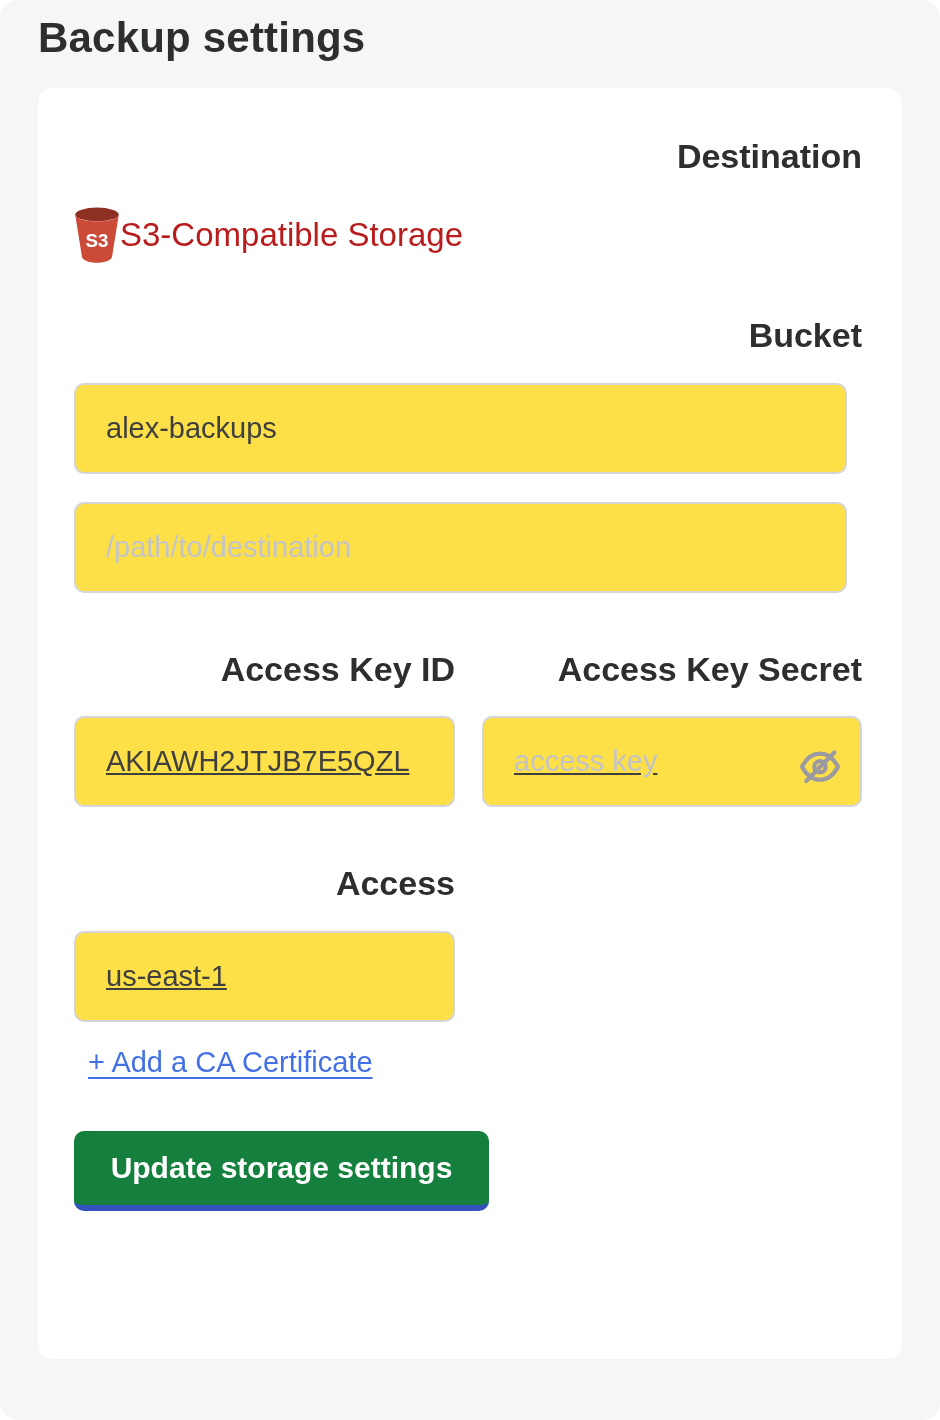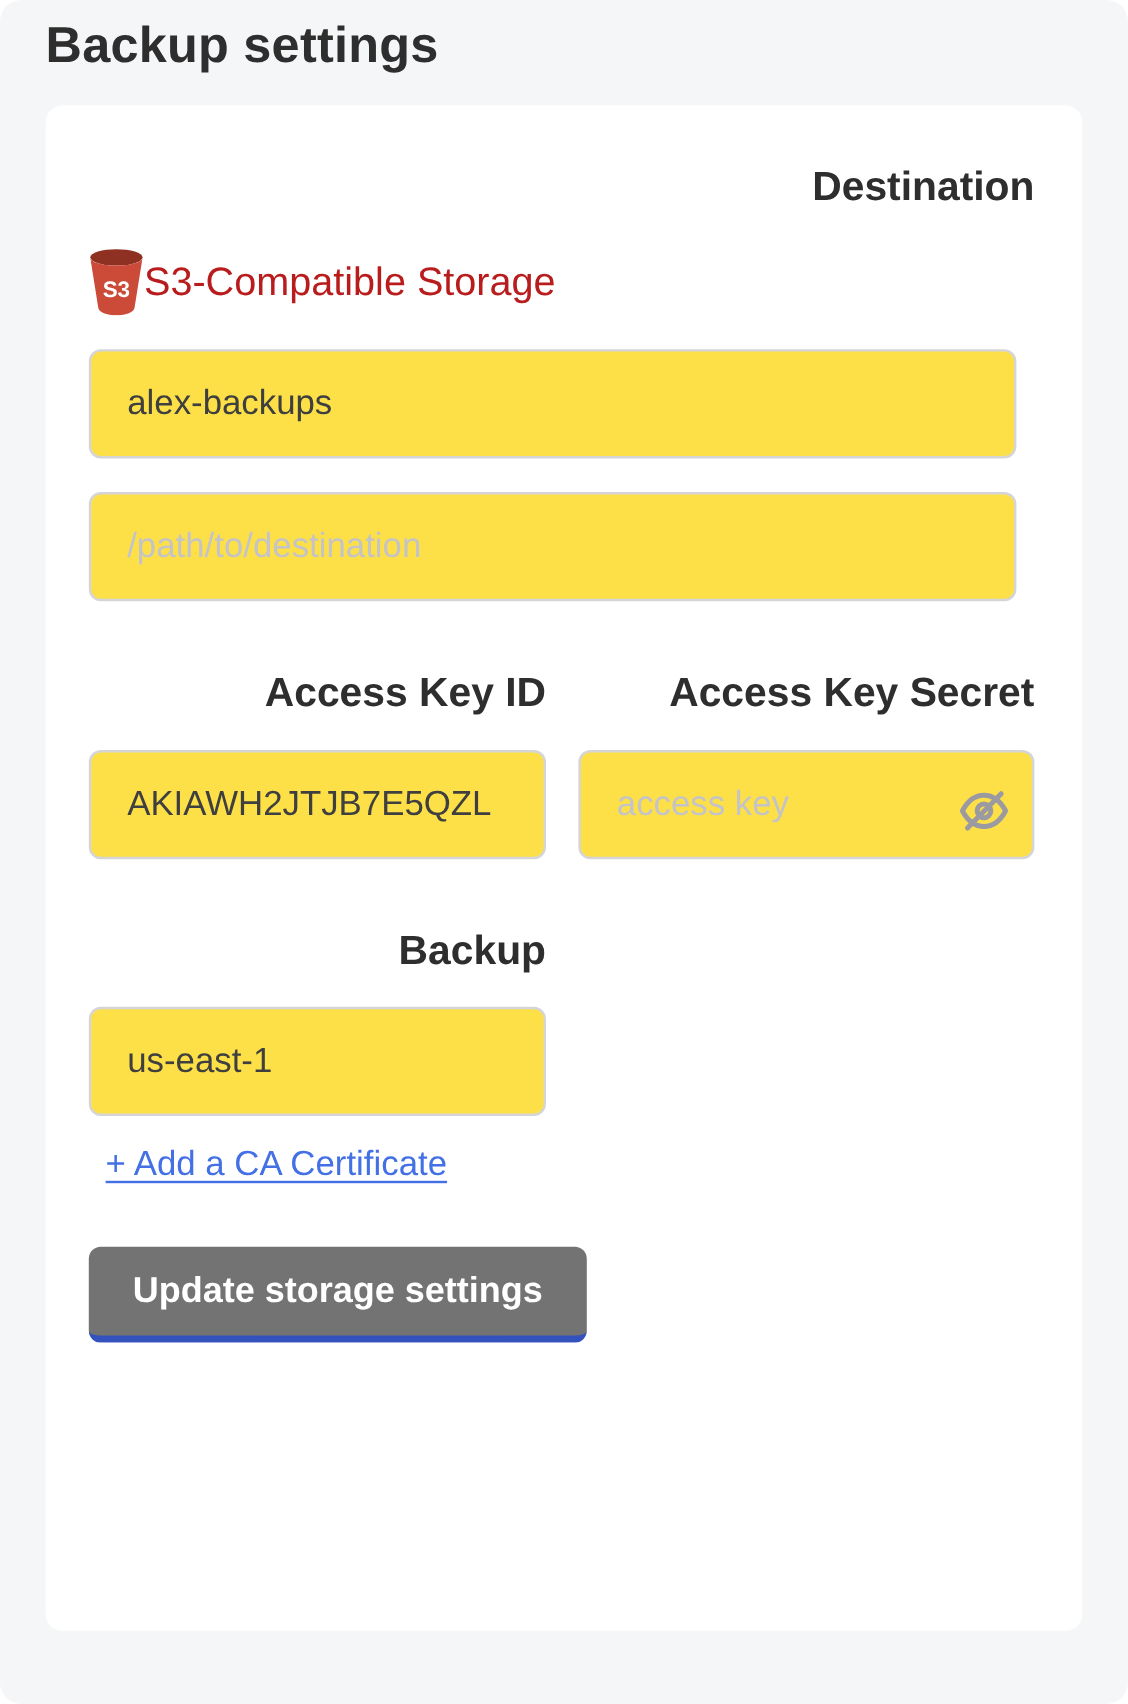--- a/index.html
+++ b/index.html
@@ -64,21 +64,21 @@
     outline: none;
   }
   .text-input::placeholder { color: #c3c3c8; opacity: 1; }
 
   .two-col {
     margin-top: 58px;
     display: grid;
     grid-template-columns: 381px 380px;
     column-gap: 27px;
   }
-  .two-col .text-input { width: 100%; margin-top: 28px; }
+  .two-col .text-input { width: 100%; margin-top: 28px; text-decoration: underline; }
 
   .input-wrap { position: relative; }
   .input-wrap .text-input { padding-right: 80px; }
   .eye-btn {
     position: absolute;
     right: 18px; top: 50%;
     transform: translateY(-36%);
     width: 48px; height: 48px;
     border: none; background: transparent;
     padding: 0; cursor: pointer;
@@ -91,21 +91,21 @@
     color: #4370e4;
     text-decoration: underline;
     text-underline-offset: 5px;
   }
 
   .submit-btn {
     display: block;
     margin-top: 52px;
     width: 415px;
     height: 80px;
-    background: #737373;
+    background: #15803d;
     border: none;
     border-bottom: 6px solid #3452bd;
     border-radius: 10px;
     color: #ffffff;
     font-family: "Liberation Sans", "DejaVu Sans", sans-serif;
     font-size: 30px;
     font-weight: bold;
     cursor: pointer;
   }
 </style>
@@ -124,20 +124,21 @@
       <span style="display:inline-block;width:46px;height:56px;">
         <svg width="46" height="56" viewBox="0 0 44 54" aria-hidden="true">
           <ellipse cx="22" cy="7.2" rx="21" ry="6.6" fill="#8e3123"></ellipse>
           <path d="M1 7.5 C1 11.1 10.4 13.8 22 13.8 C33.6 13.8 43 11.1 43 7.5 L36.6 47.5 C36.2 51.2 29.8 53.8 22 53.8 C14.2 53.8 7.8 51.2 7.4 47.5 Z" fill="#cb4a38"></path>
           <text x="22" y="39" text-anchor="middle" font-size="18" font-weight="bold" fill="#ffffff" font-family="Liberation Sans, sans-serif">S3</text>
         </svg>
       </span>
       <span class="dest-text">S3-Compatible Storage</span>
     </div>
 
+    <div class="section-label field-label">Bucket</div>
     <input class="text-input" type="text" value="alex-backups" style="">
 
     <input class="text-input" type="text" placeholder="/path/to/destination" style="">
 
     <div class="two-col">
       <div>
         <div class="section-label">Access Key ID</div>
         <input class="text-input" type="text" value="AKIAWH2JTJB7E5QZL" style="">
       </div>
       <div>
@@ -152,21 +153,21 @@
                 <line x1="4.5" y1="19.8" x2="19.8" y2="4.2"></line>
               </svg>
             </span>
           </button>
         </div>
       </div>
     </div>
 
     <div class="two-col">
       <div>
-        <div class="section-label">Backup</div>
+        <div class="section-label">Access</div>
         <input class="text-input" type="text" value="us-east-1" style="">
       </div>
     </div>
 
     <a href="#" class="ca-link">+ Add a CA Certificate</a>
 
     <button class="submit-btn">Update storage settings</button>
 
   </div>
 </div>

